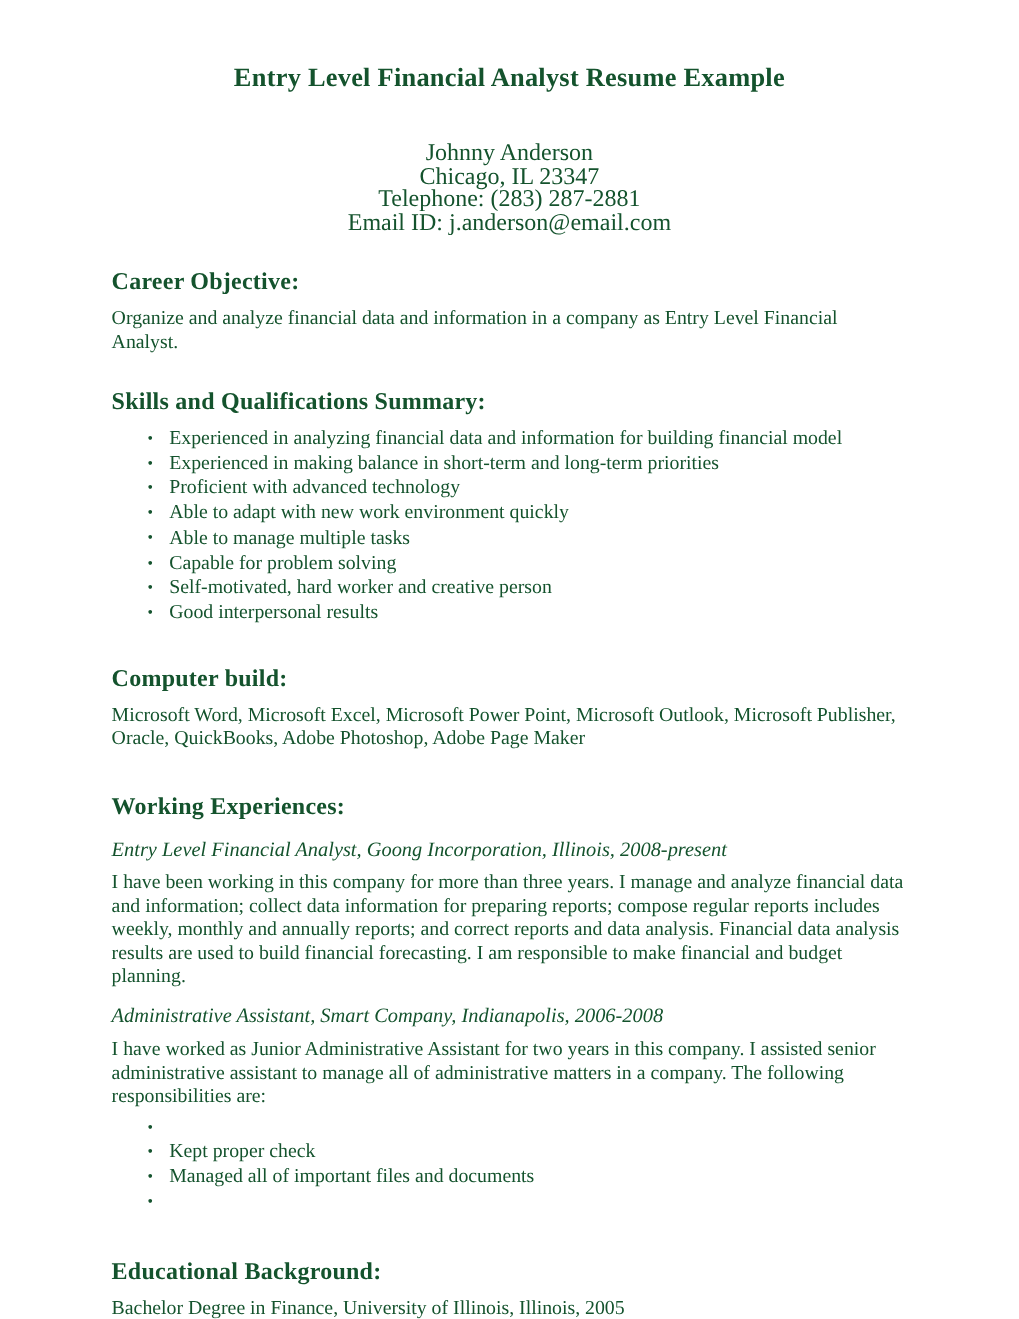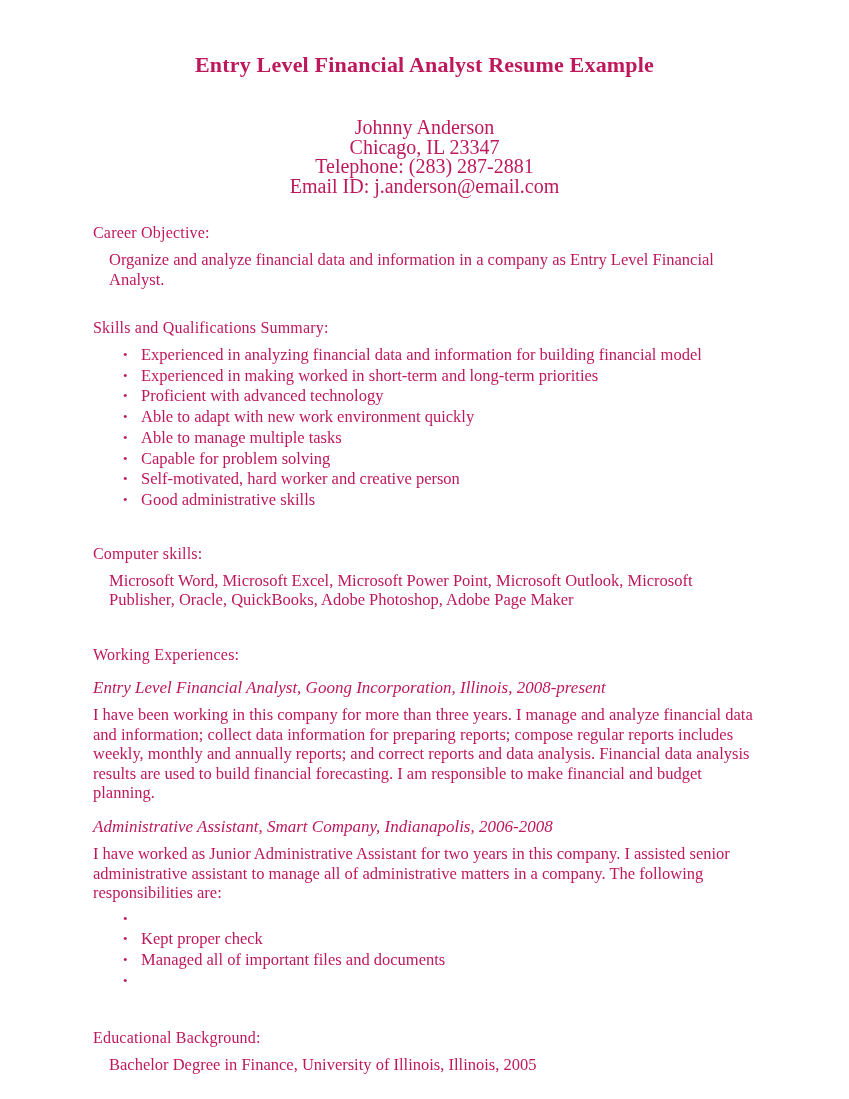--- a/index.html
+++ b/index.html
@@ -3,51 +3,50 @@
 <meta charset="utf-8">
 <style>
   * { margin: 0; padding: 0; box-sizing: border-box; }
   html, body { background: #ffffff; }
   .page {
     position: relative;
     width: 823px;
     height: 1099px;
     margin: 0 auto;
     background: #ffffff;
-    color: #be185d;
+    color: #14532d;
     font-family: "Liberation Serif", serif;
     overflow: hidden;
   }
   .content {
     padding: 0 80px;
   }
   .doc-title {
     text-align: center;
     font-size: 22px;
     font-weight: bold;
     padding-top: 52px;
     letter-spacing: 0.2px;
   }
   .contact-block {
     margin-top: 40px;
     text-align: center;
     font-size: 20px;
     line-height: 19.5px;
   }
   .section-heading {
-    font-size: 16px;
-    font-weight: normal;
+    font-size: 20px;
+    font-weight: bold;
     margin-top: 30px;
     margin-bottom: 8px;
     letter-spacing: 0.2px;
   }
   .body-text {
     font-size: 16.5px;
     line-height: 19.5px;
-    margin-left: 16px;
   }
   .bullet-list {
     list-style: none;
     margin-top: 6px;
     margin-bottom: 4px;
     padding-left: 30px;
   }
   .bullet-item {
     display: flex;
     font-size: 16.5px;
@@ -92,21 +91,21 @@
     <p class="body-text">Organize and analyze financial data and information in a company as Entry Level Financial Analyst.</p>
 
     <h2 class="section-heading">Skills and Qualifications Summary:</h2>
     <ul class="bullet-list">
       <li class="bullet-item">
           <span class="bullet-glyph">•</span>
           <span>Experienced in analyzing financial data and information for building financial model</span>
         </li>
       <li class="bullet-item">
           <span class="bullet-glyph">•</span>
-          <span>Experienced in making worked in short-term and long-term priorities</span>
+          <span>Experienced in making balance in short-term and long-term priorities</span>
         </li>
       <li class="bullet-item">
           <span class="bullet-glyph">•</span>
           <span>Proficient with advanced technology</span>
         </li>
       <li class="bullet-item">
           <span class="bullet-glyph">•</span>
           <span>Able to adapt with new work environment quickly</span>
         </li>
       <li class="bullet-item">
@@ -116,25 +115,25 @@
       <li class="bullet-item">
           <span class="bullet-glyph">•</span>
           <span>Capable for problem solving</span>
         </li>
       <li class="bullet-item">
           <span class="bullet-glyph">•</span>
           <span>Self-motivated, hard worker and creative person</span>
         </li>
       <li class="bullet-item">
           <span class="bullet-glyph">•</span>
-          <span>Good administrative skills</span>
+          <span>Good interpersonal results</span>
         </li>
     </ul>
 
-    <h2 class="section-heading" style="margin-top:34px">Computer skills:</h2>
+    <h2 class="section-heading" style="margin-top:34px">Computer build:</h2>
     <p class="body-text">Microsoft Word, Microsoft Excel, Microsoft Power Point, Microsoft Outlook, Microsoft Publisher, Oracle, QuickBooks, Adobe Photoshop, Adobe Page Maker</p>
 
     <h2 class="section-heading" style="margin-top:36px">Working Experiences:</h2>
 
     <p class="job-title">Entry Level Financial Analyst, Goong Incorporation, Illinois, 2008-present</p>
     <p class="job-desc">I have been working in this company for more than three years. I manage and analyze financial data and information; collect data information for preparing reports; compose regular reports includes weekly, monthly and annually reports; and correct reports and data analysis. Financial data analysis results are used to build financial forecasting. I am responsible to make financial and budget planning.</p>
 
     <p class="job-title">Administrative Assistant, Smart Company, Indianapolis, 2006-2008</p>
     <p class="job-desc">I have worked as Junior Administrative Assistant for two years in this company. I assisted senior administrative assistant to manage all of administrative matters in a company. The following responsibilities are:</p>
 

